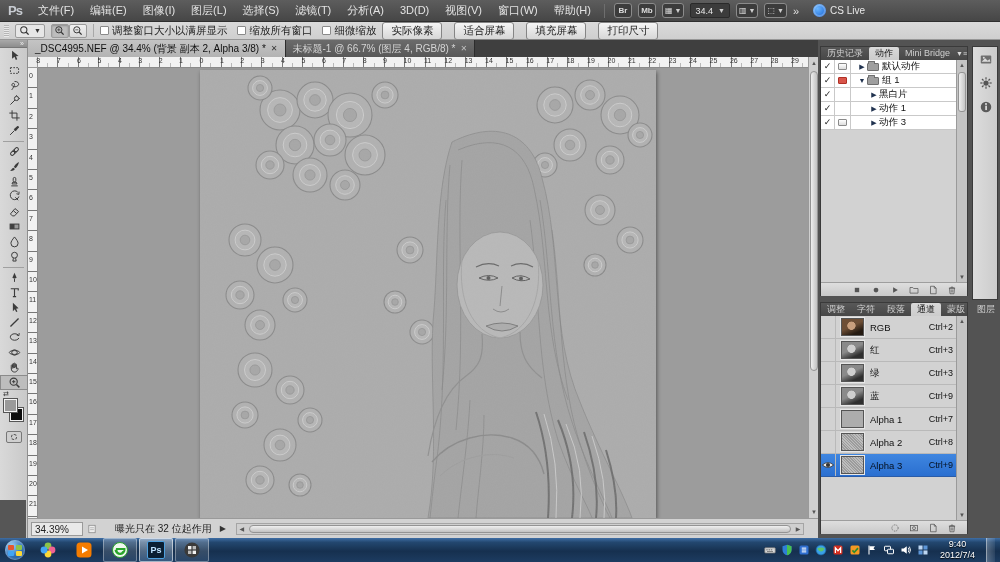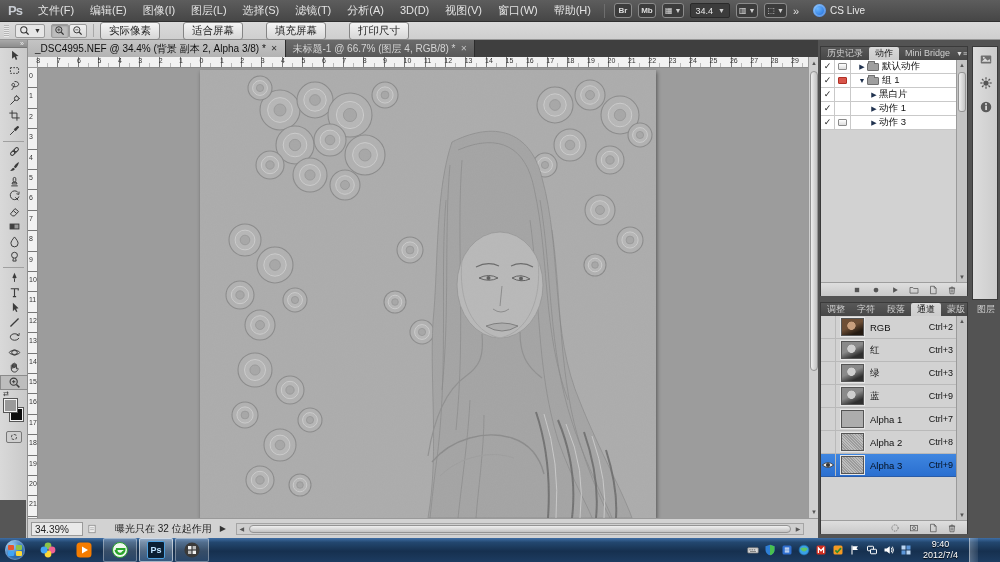--- a/index.html
+++ b/index.html
@@ -141,21 +141,21 @@
     background:linear-gradient(#3f6ea5 0%, #23476f 18%, #16304f 55%, #1d3c61 100%);
     display:flex; align-items:center; }
   .start-orb { width:30px; height:24px; display:flex; align-items:center; justify-content:center; }
   .orb { width:20px; height:20px; border-radius:50%; background:radial-gradient(circle at 35% 30%, #9fd4f5, #2b6cb5 55%, #153a66);
     box-shadow:inset 0 0 3px rgba(255,255,255,.7); display:grid; grid-template-columns:7px 7px; grid-gap:1px; place-content:center; }
   .orb i { width:6px; height:5px; border-radius:1px; display:block; }
   .tb-app { width:34px; height:24px; display:flex; align-items:center; justify-content:center; border-radius:2px; margin:0 1px; }
   .tb-app.open { background:linear-gradient(rgba(255,255,255,.25),rgba(255,255,255,.05)); box-shadow:inset 0 0 0 1px rgba(255,255,255,.35); }
   .tb-app.active { background:linear-gradient(rgba(255,255,255,.45),rgba(120,170,220,.25)); box-shadow:inset 0 0 0 1px rgba(255,255,255,.55); }
   .tb-app svg, .tb-app .glyphbox { width:18px; height:18px; }
-  .tray { margin-left:auto; display:flex; align-items:center; gap:5px; padding-right:22px; }
+  .tray { margin-left:auto; display:flex; align-items:center; gap:5px; padding-right:5px; }
   .tray svg { width:12px; height:12px; }
   .clock { color:#fff; font-size:9px; text-align:center; line-height:11px; padding:0 6px; text-shadow:0 1px 1px #000; }
   .peek { width:9px; height:24px; background:linear-gradient(90deg,rgba(255,255,255,.25),rgba(255,255,255,.08)); border-left:1px solid rgba(255,255,255,.5); }
 </style>
 </head>
 <body>
 
 <div id="app">
 
   <header class="menubar">
@@ -214,21 +214,26 @@
         </span>
       <span class="opt-iconbtn">
           <svg width="11" height="11" viewBox="0 0 16 16">
             <circle cx="7" cy="7" r="4.5" fill="none" stroke="#333" stroke-width="1.4"></circle>
             <line x1="10.5" y1="10.5" x2="14" y2="14" stroke="#333" stroke-width="1.8"></line>
             <line x1="4.8" y1="7" x2="9.2" y2="7" stroke="#333"></line>
           </svg>
         </span>
     </span>
     <span class="vline"></span>
-    <span id="optBtns" style="display:flex;gap:23px">
+    <span id="optChecks" style="display:flex;gap:10px">
+        <span class="opt-check"><span class="box"></span>调整窗口大小以满屏显示</span>
+        <span class="opt-check"><span class="box"></span>缩放所有窗口</span>
+        <span class="opt-check"><span class="box"></span>细微缩放</span>
+      </span>
+    <span id="optBtns" style="display:flex;gap:12px">
         <span class="opt-btn">实际像素</span>
         <span class="opt-btn">适合屏幕</span>
         <span class="opt-btn">填充屏幕</span>
         <span class="opt-btn">打印尺寸</span>
       </span>
   </div>
 
   <div class="toolbar">
     <div class="tbar-grip">»</div>
     <div id="tools">

